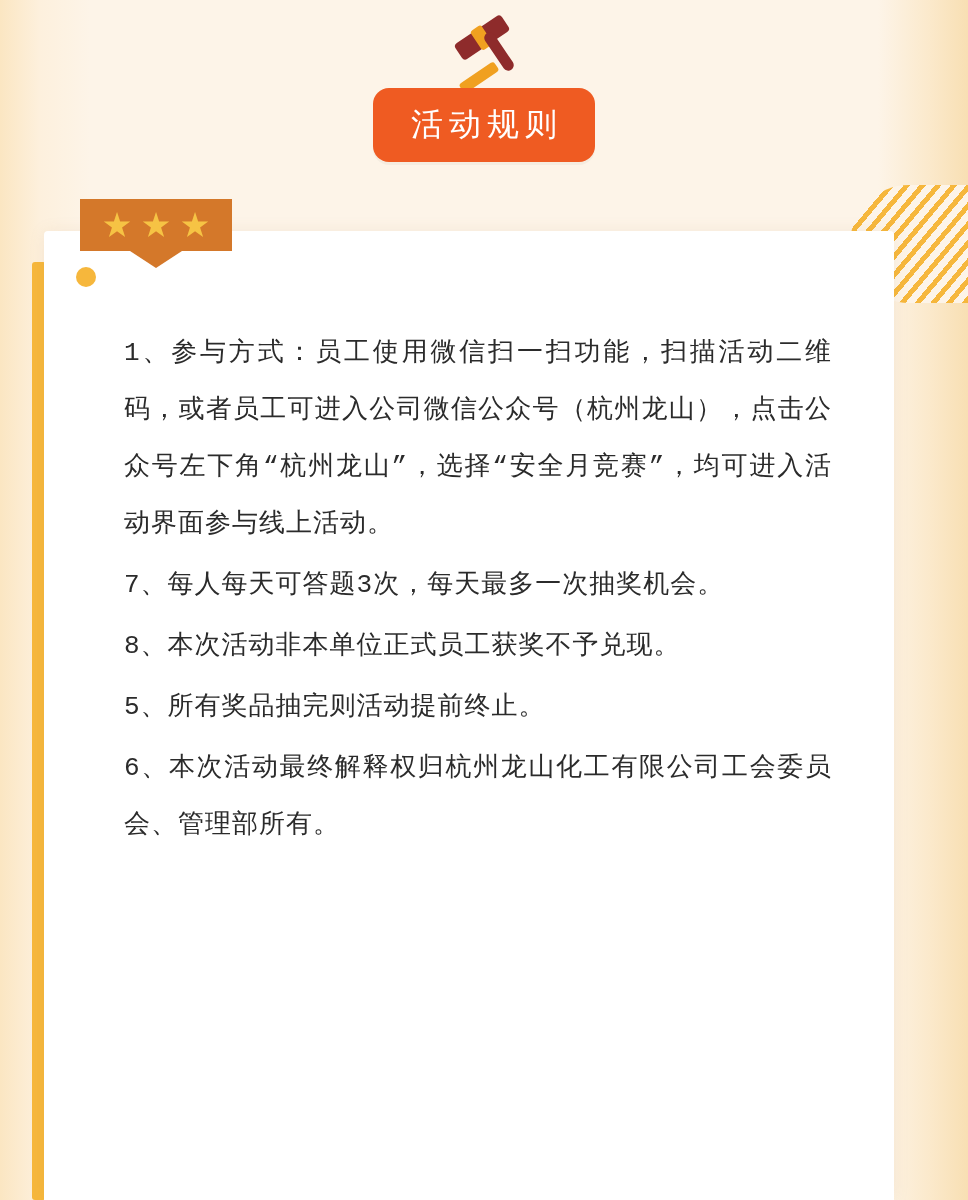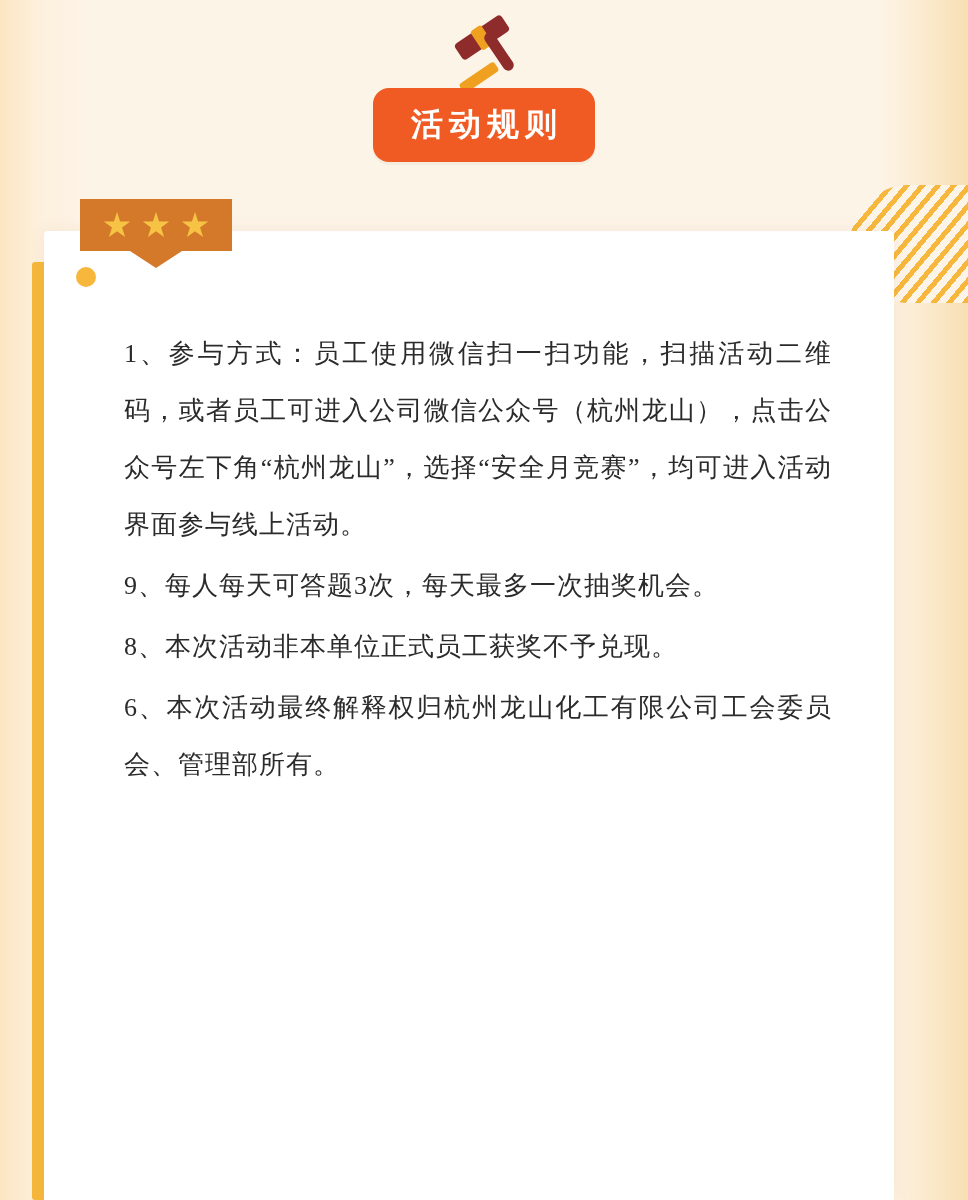--- a/index.html
+++ b/index.html
@@ -94,21 +94,21 @@
     border-radius: 16px;
     box-shadow: 0 3px 0 rgba(0,0,0,0.03);
     display: flex;
     align-items: center;
     justify-content: center;
   }
   .title-pill .title-text {
     color: #ffffff;
     font-size: 32px;
     letter-spacing: 6px;
-    font-weight: bold;
+    font-weight: normal;
     text-indent: 6px;
   }
 
   
   .hatch {
     position: absolute;
     right: 0px;
     top: 185px;
     width: 118px;
     height: 118px;
@@ -194,21 +194,21 @@
     top: 325px;
     width: 708px;
   }
   .rule {
     font-size: 26px;
     color: #2b2b2b;
     line-height: 57px;
     letter-spacing: 1px;
     margin: 0 0 4px 0;
     text-align: justify;
-    font-family: Liberation Serif, serif;
+    font-family: Liberation Mono, monospace;
   }
 </style>
 </head>
 <body>
 
 <div class="page">
 
   <div class="header">
 
     <div class="gavel">
@@ -230,18 +230,19 @@
 
   <div class="ribbon">
     <span class="star">★</span>
     <span class="star">★</span>
     <span class="star">★</span>
   </div>
   <div class="dot"></div>
 
   <div class="rules">
     <p class="rule">1、参与方式：员工使用微信扫一扫功能，扫描活动二维码，或者员工可进入公司微信公众号（杭州龙山），点击公众号左下角“杭州龙山”，选择“安全月竞赛”，均可进入活动界面参与线上活动。</p>
-    <p class="rule">9、每人每天可答题3次，每天最多一次抽奖机会。</p>
+    <p class="rule">7、每人每天可答题3次，每天最多一次抽奖机会。</p>
     <p class="rule">8、本次活动非本单位正式员工获奖不予兑现。</p>
+    <p class="rule">5、所有奖品抽完则活动提前终止。</p>
     <p class="rule">6、本次活动最终解释权归杭州龙山化工有限公司工会委员会、管理部所有。</p>
   </div>
 
 </div>
 
 </body></html>

